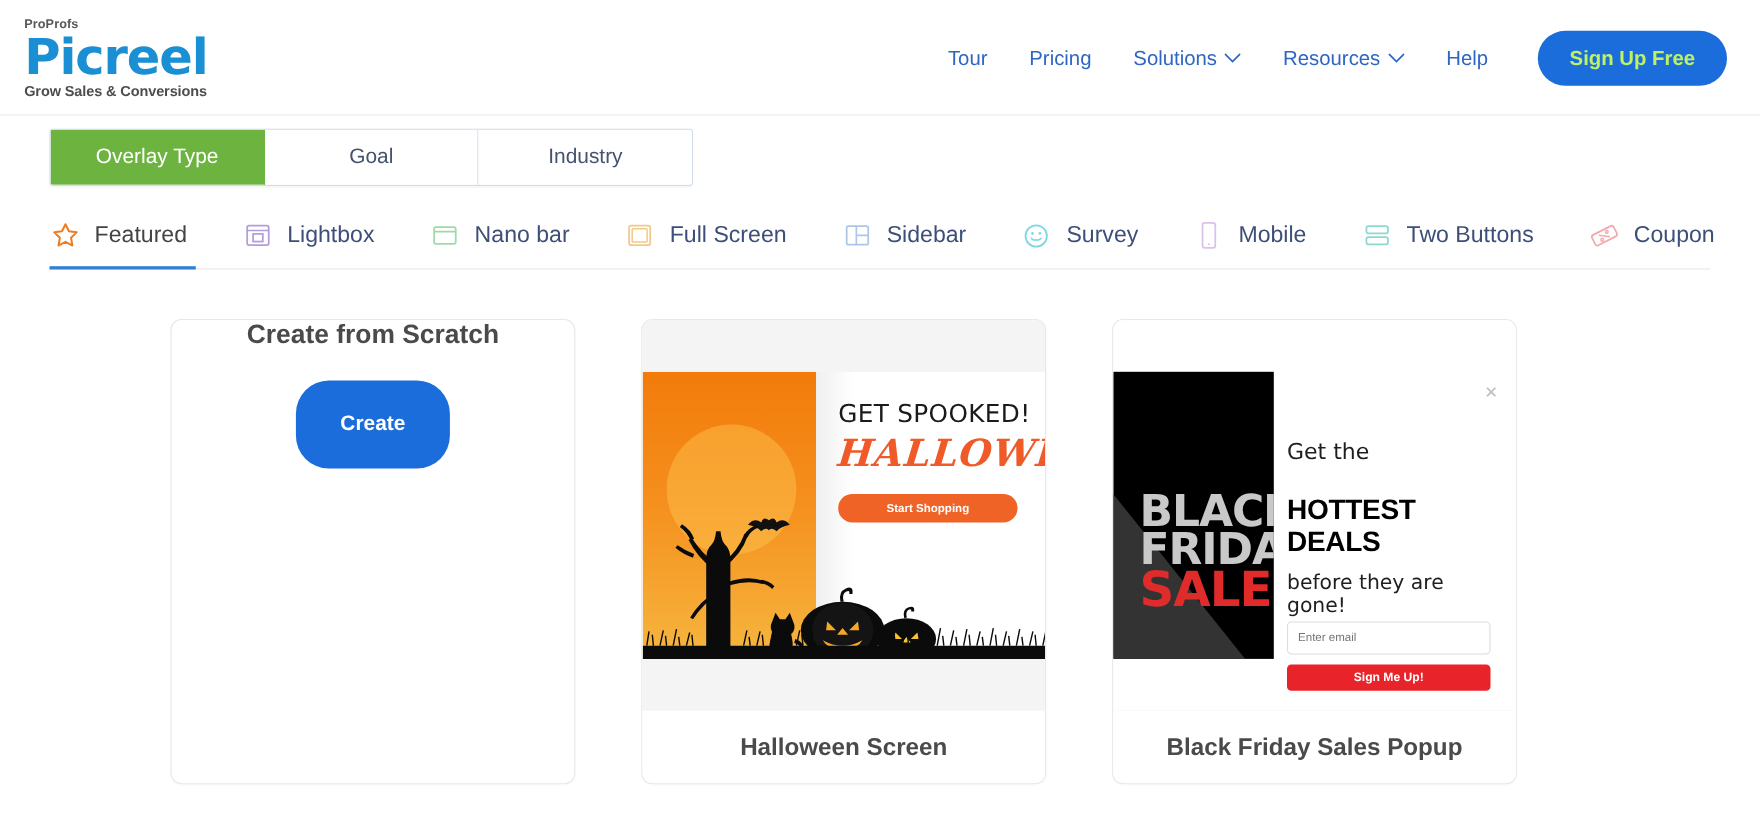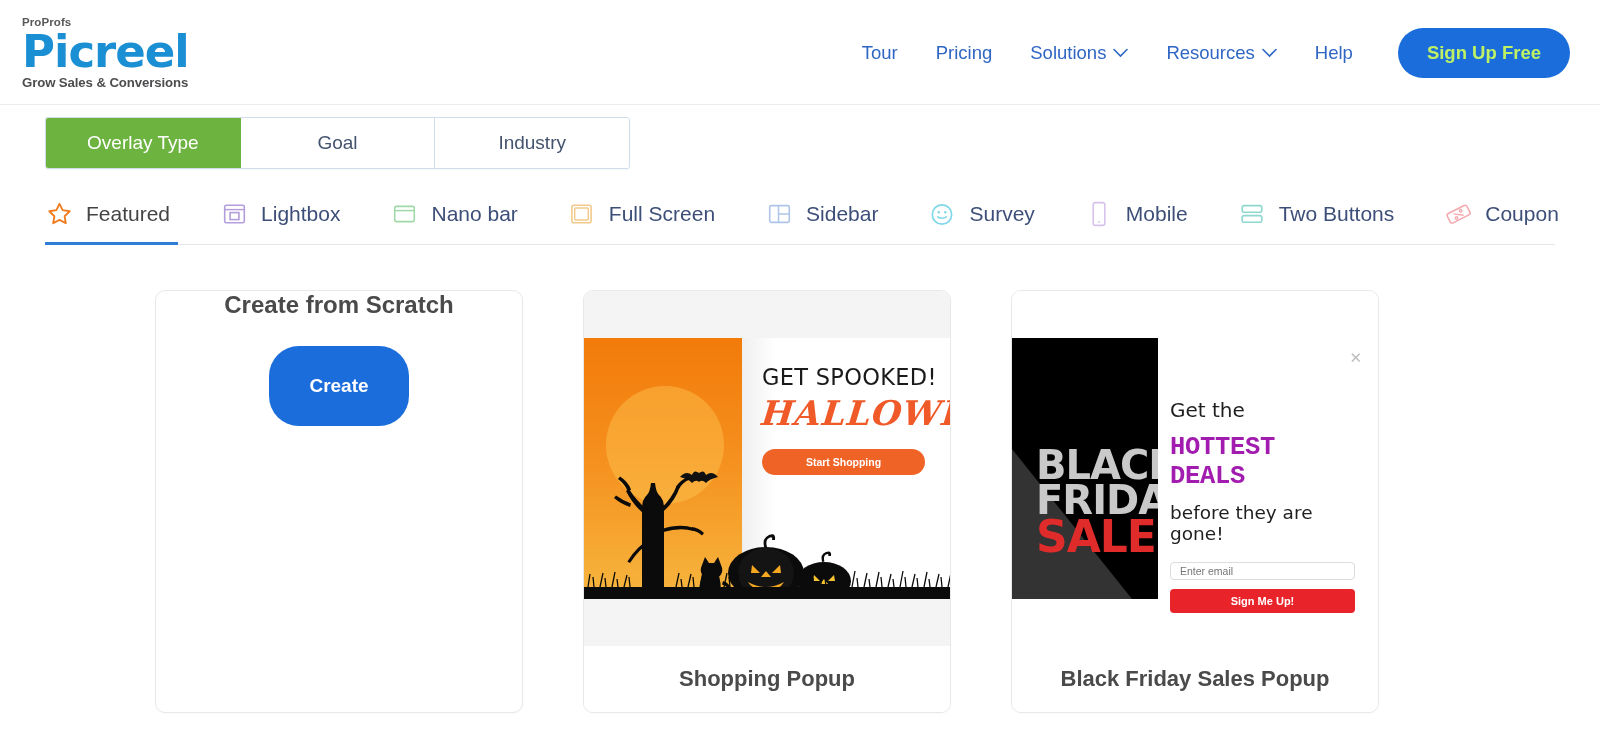--- a/index.html
+++ b/index.html
@@ -171,26 +171,26 @@
   }
   .bf-words .w1, .bf-words .w2 { color: #c9c9c9; font-size: 40px; display: block; }
   .bf-words .w3 { color: #e02b2b; font-size: 44px; display: block; }
   .bf-right { position: absolute; left: 158px; top: 47px; right: 0; height: 261px; padding: 18px 26px 0 0; }
   .bf-close {
     position: absolute; right: 18px; top: 12px;
     font-size: 15px; color: #bdbdbd; cursor: pointer; line-height: 1;
   }
   .bf-t1 { font-size: 20px; color: #1f1f1f; margin-top: 42px;
            font-family: "DejaVu Sans", sans-serif; font-weight: 400; }
-  .bf-t2 { font-size: 25.5px; color: #a21caf; font-weight: 700; margin-top: 11px;
-           font-family: Liberation Mono, monospace; letter-spacing: -.3px; }
+  .bf-t2 { font-size: 25.5px; color: #000000; font-weight: 700; margin-top: 28px;
+           font-family: Liberation Sans, sans-serif; letter-spacing: -.3px; }
   .bf-t3 { font-size: 18.5px; color: #1f1f1f; margin-top: 11px;
            font-family: "DejaVu Sans", sans-serif; }
   .bf-input {
-    display: block; margin-top: 18px; width: 185px; height: 18px;
+    display: block; margin-top: 4px; width: 185px; height: 30px;
     border: 1px solid #dcdcdc; border-radius: 4px;
     padding: 0 9px; font-size: 10.5px; color: #8a8a8a;
     font-family: "Liberation Sans", sans-serif; background: #fff;
   }
   .bf-btn {
     display: block; margin-top: 9px; width: 185px; height: 24px;
     background: #e8232a; color: #fff; border: none; border-radius: 4px;
     font-size: 11px; font-weight: 700; cursor: pointer;
     font-family: "Liberation Sans", sans-serif;
   }
@@ -408,21 +408,21 @@
                      M92 118 L95 104 M98 118 L97 110 M104 118 L107 105 M110 118 L109 108 M116 118 L119 103 M122 118 L121 109
                      M128 118 L131 106 M134 118 L133 110 M140 118 L143 104 M146 118 L145 108 M152 118 L155 105
                      M224 118 L227 104 M230 118 L229 109 M236 118 L239 106 M242 118 L241 108
                      M268 118 L271 102 M274 118 L273 109 M280 118 L283 104 M286 118 L285 110 M292 118 L295 103 M298 118 L297 108
                      M304 118 L307 105 M310 118 L309 110 M316 118 L319 102 M322 118 L321 108 M328 118 L331 105 M334 118 L333 109
                      M340 118 L343 103 M346 118 L345 110 M352 118 L355 105 M358 118 L357 108 M364 118 L367 104"></path>
           </g>
         </svg>
       </div>
     </div>
-    <div class="card-title">Shopping Popup</div>
+    <div class="card-title">Halloween Screen</div>
   </div>
 
   <div class="card">
     <div class="card-preview">
       <div class="bf-popup">
         <div class="bf-left">
           <div class="bf-tri"></div>
           <div class="bf-words">
             <span class="w1">BLACK</span>
             <span class="w2">FRIDAY</span>

